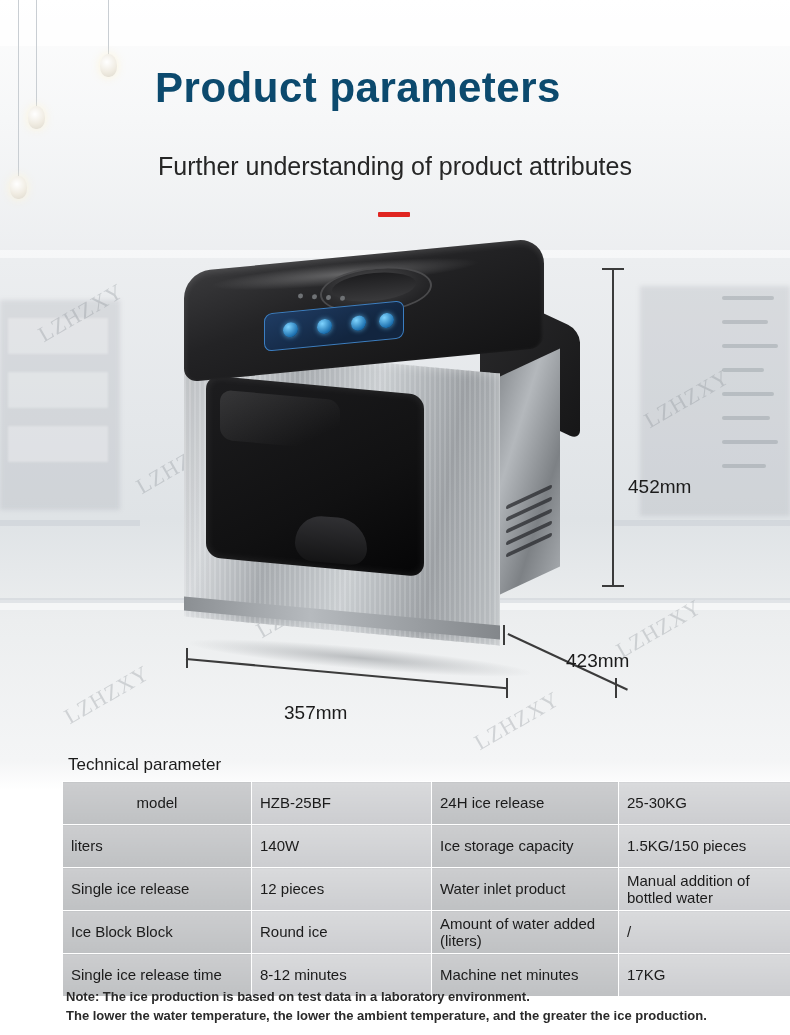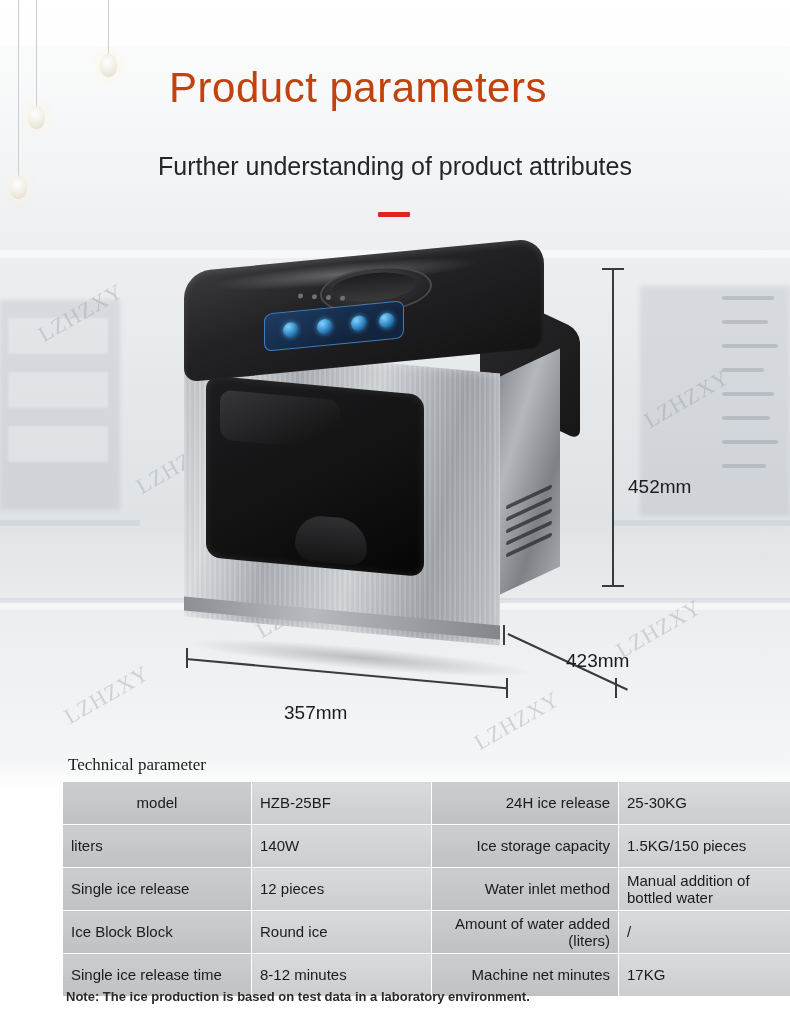--- a/index.html
+++ b/index.html
@@ -81,23 +81,23 @@
   }
 
   
   .title {
     position: absolute;
     left: 0;
     top: 64px;
     width: 716px;
     text-align: center;
     font-size: 42px;
-    color: #c2410c;
+    color: #0c4a6e;
     letter-spacing: 0.5px;
-    font-weight: 400;
+    font-weight: 700;
   }
   .subtitle {
     position: absolute;
     left: 0;
     top: 152px;
     width: 790px;
     text-align: center;
     font-size: 25px;
     color: #262626;
     font-weight: 400;
@@ -325,21 +325,20 @@
     position: absolute;
     left: 62px;
     top: 755px;
     width: 666px;
   }
   .spec-title {
     font-size: 17px;
     color: #1b1b1b;
     margin-bottom: 6px;
     padding-left: 6px;
-    font-family: Liberation Serif, serif;
   }
   table.spec {
     border-collapse: collapse;
     width: 666px;
     table-layout: fixed;
   }
   table.spec td {
     border: 1px solid #ffffff;
     height: 38px;
     font-size: 15px;
@@ -349,21 +348,21 @@
     vertical-align: middle;
     line-height: 1.15;
   }
   table.spec td.lbl {
     background: linear-gradient(180deg, #cccdcf 0%, #bfc1c3 100%);
   }
   table.spec td.val {
     background: linear-gradient(180deg, #d9dadc 0%, #cccdd0 100%);
   }
   table.spec td.c {
-    text-align: right;
+    text-align: left;
   }
   .note {
     position: absolute;
     left: 66px;
     top: 988px;
     width: 670px;
     font-size: 13px;
     color: #2a2a2a;
     line-height: 1.45;
     font-weight: bold;
@@ -481,36 +480,37 @@
         </tr>
         <tr>
           <td class="lbl">liters</td>
           <td class="val">140W</td>
           <td class="lbl c">Ice storage capacity</td>
           <td class="val">1.5KG/150 pieces</td>
         </tr>
         <tr>
           <td class="lbl">Single ice release</td>
           <td class="val">12 pieces</td>
-          <td class="lbl c">Water inlet method</td>
+          <td class="lbl c">Water inlet product</td>
           <td class="val">Manual addition of bottled water</td>
         </tr>
         <tr>
           <td class="lbl">Ice Block Block</td>
           <td class="val">Round ice</td>
           <td class="lbl c">Amount of water added (liters)</td>
           <td class="val">/</td>
         </tr>
         <tr>
           <td class="lbl">Single ice release time</td>
           <td class="val">8-12 minutes</td>
           <td class="lbl c">Machine net minutes</td>
           <td class="val">17KG</td>
         </tr>
       </tbody>
     </table>
   </div>
 
   <div class="note">
     <div>Note: The ice production is based on test data in a laboratory environment.</div>
+    <div>The lower the water temperature, the lower the ambient temperature, and the greater the ice production.</div>
   </div>
 
 </div>
 
 </body></html>

